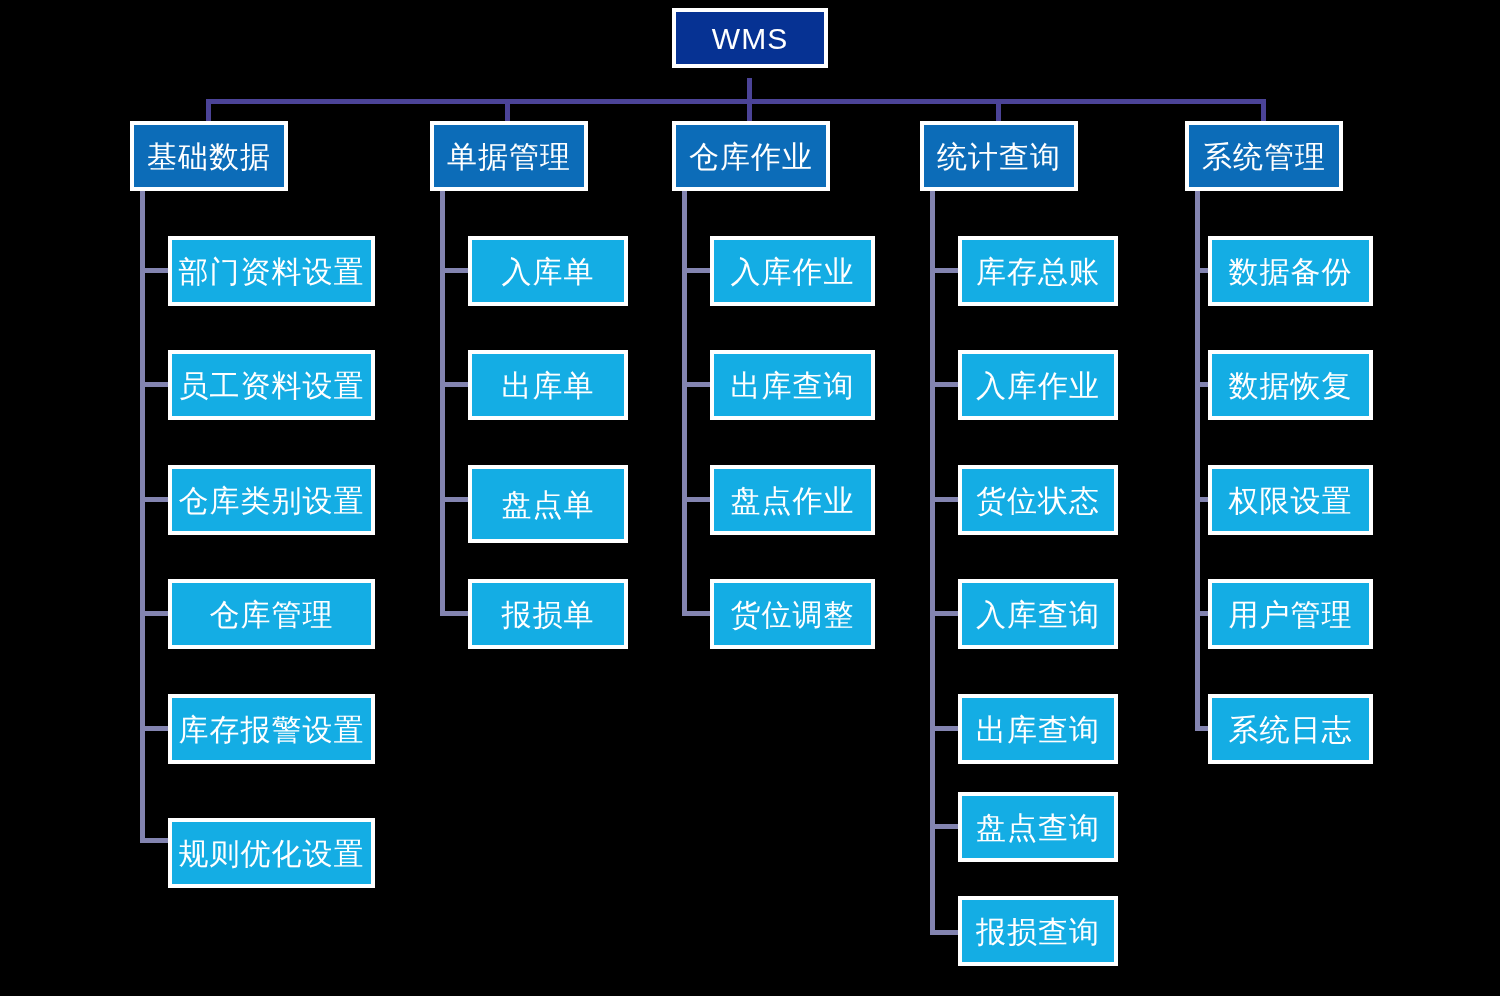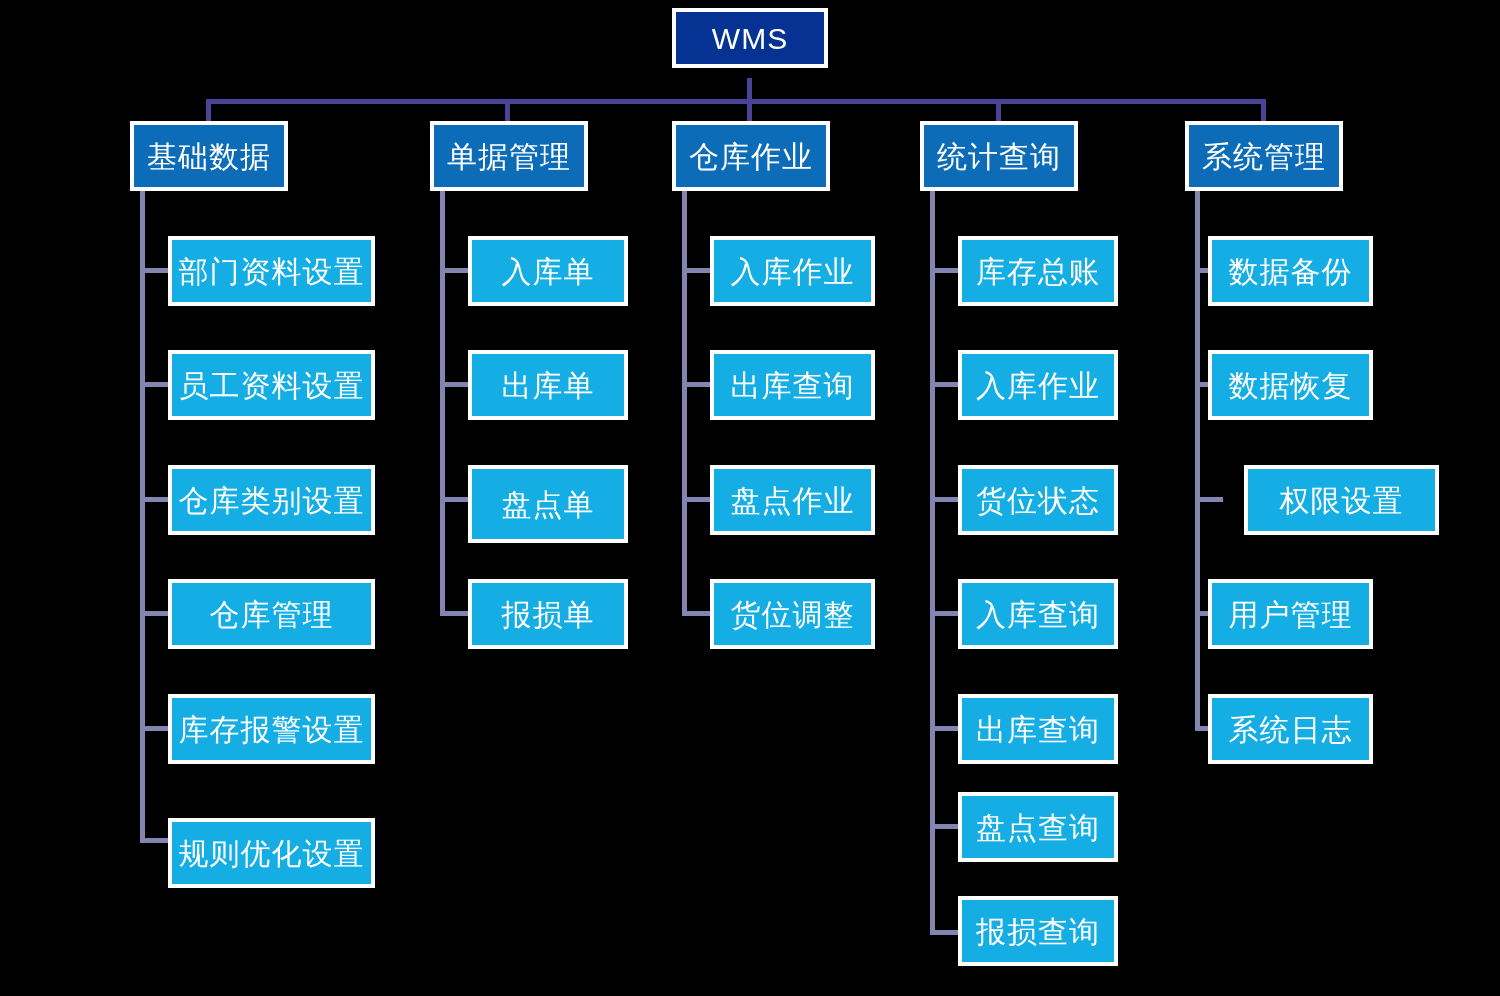--- a/index.html
+++ b/index.html
@@ -143,17 +143,17 @@
   <div class="conn sub" style="left:1195px; top:191px; width:5px; height:540px;"></div>
 
   <div class="conn sub" style="left:1195px; top:268px; width:28px; height:5px;"></div>
   <div class="conn sub" style="left:1195px; top:382px; width:28px; height:5px;"></div>
   <div class="conn sub" style="left:1195px; top:497px; width:28px; height:5px;"></div>
   <div class="conn sub" style="left:1195px; top:611px; width:28px; height:5px;"></div>
   <div class="conn sub" style="left:1195px; top:726px; width:28px; height:5px;"></div>
 
   <div class="node lvl3" style="left:1208px; top:236px; width:165px; height:70px;">数据备份</div>
   <div class="node lvl3" style="left:1208px; top:350px; width:165px; height:70px;">数据恢复</div>
-  <div class="node lvl3" style="left:1208px; top:465px; width:195px; height:70px;margin-left:36px;">权限设置</div>
+  <div class="node lvl3" style="left:1208px; top:465px; width:165px; height:70px;">权限设置</div>
   <div class="node lvl3" style="left:1208px; top:579px; width:165px; height:70px;">用户管理</div>
   <div class="node lvl3" style="left:1208px; top:694px; width:165px; height:70px;">系统日志</div>
 
 </div>
 
 </body></html>

